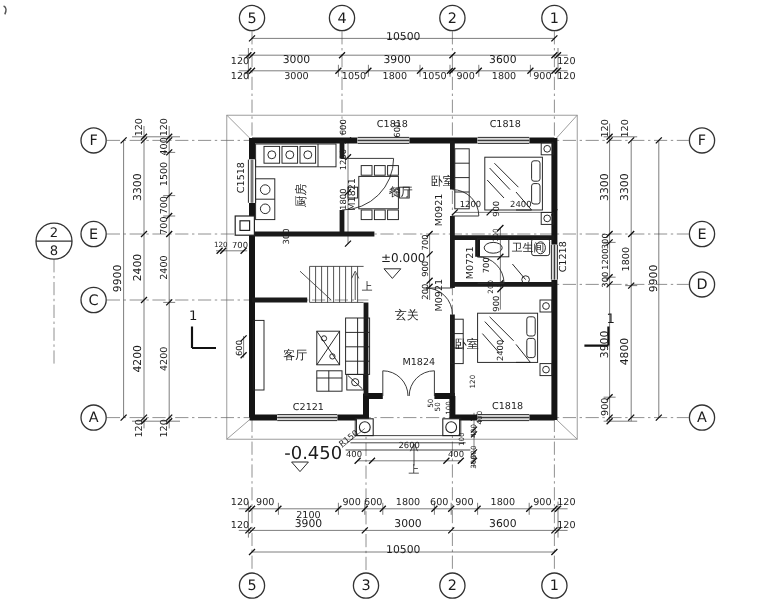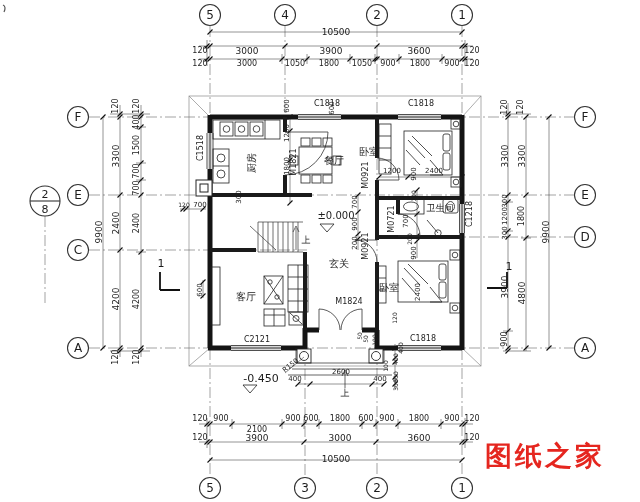--- a/index.html
+++ b/index.html
@@ -360,21 +360,20 @@
       <span class="ann" style="left: 421px; top: 104px; font-size: 8px; transform: translate(-50%, -50%);">C1818</span>
       <span class="ann" style="left: 294px; top: 162px; font-size: 8px; transform: translate(-50%, -50%) rotate(-90deg);">M1821</span>
       <span class="ann" style="left: 366px; top: 175px; font-size: 8px; transform: translate(-50%, -50%) rotate(-90deg);">M0921</span>
       <span class="ann" style="left: 392px; top: 219px; font-size: 8px; transform: translate(-50%, -50%) rotate(-90deg);">M0721</span>
       <span class="ann" style="left: 366px; top: 246px; font-size: 8px; transform: translate(-50%, -50%) rotate(-90deg);">M0921</span>
       <span class="ann" style="left: 470px; top: 214px; font-size: 8px; transform: translate(-50%, -50%) rotate(-90deg);">C1218</span>
       <span class="ann" style="left: 349px; top: 302px; font-size: 8px; transform: translate(-50%, -50%);">M1824</span>
       <span class="ann" style="left: 257px; top: 340px; font-size: 8px; transform: translate(-50%, -50%);">C2121</span>
       <span class="ann" style="left: 423px; top: 339px; font-size: 8px; transform: translate(-50%, -50%);">C1818</span>
       <span class="ann" style="left: 336px; top: 216px; font-size: 10px; transform: translate(-50%, -50%);">±0.000</span>
-      <span class="ann" style="left: 261px; top: 378px; font-size: 11px; transform: translate(-50%, -50%);">-0.450</span>
+      <span class="ann" style="left: 261px; top: 378px; font-size: 15px; transform: translate(-50%, -50%);">-0.450</span>
       <span class="ann" style="left: 306px; top: 240px; font-size: 9px; transform: translate(-50%, -50%);">上</span>
       <span class="ann" style="left: 345px; top: 393px; font-size: 9px; transform: translate(-50%, -50%);">上</span>
       <span class="ann" style="left: 161px; top: 263px; font-size: 11px; transform: translate(-50%, -50%);">1</span>
       <span class="ann" style="left: 509px; top: 266px; font-size: 11px; transform: translate(-50%, -50%);">1</span>
     </div>
 
-  <div class="watermark">图纸之家</div>
 </div>
 
 </body></html>

